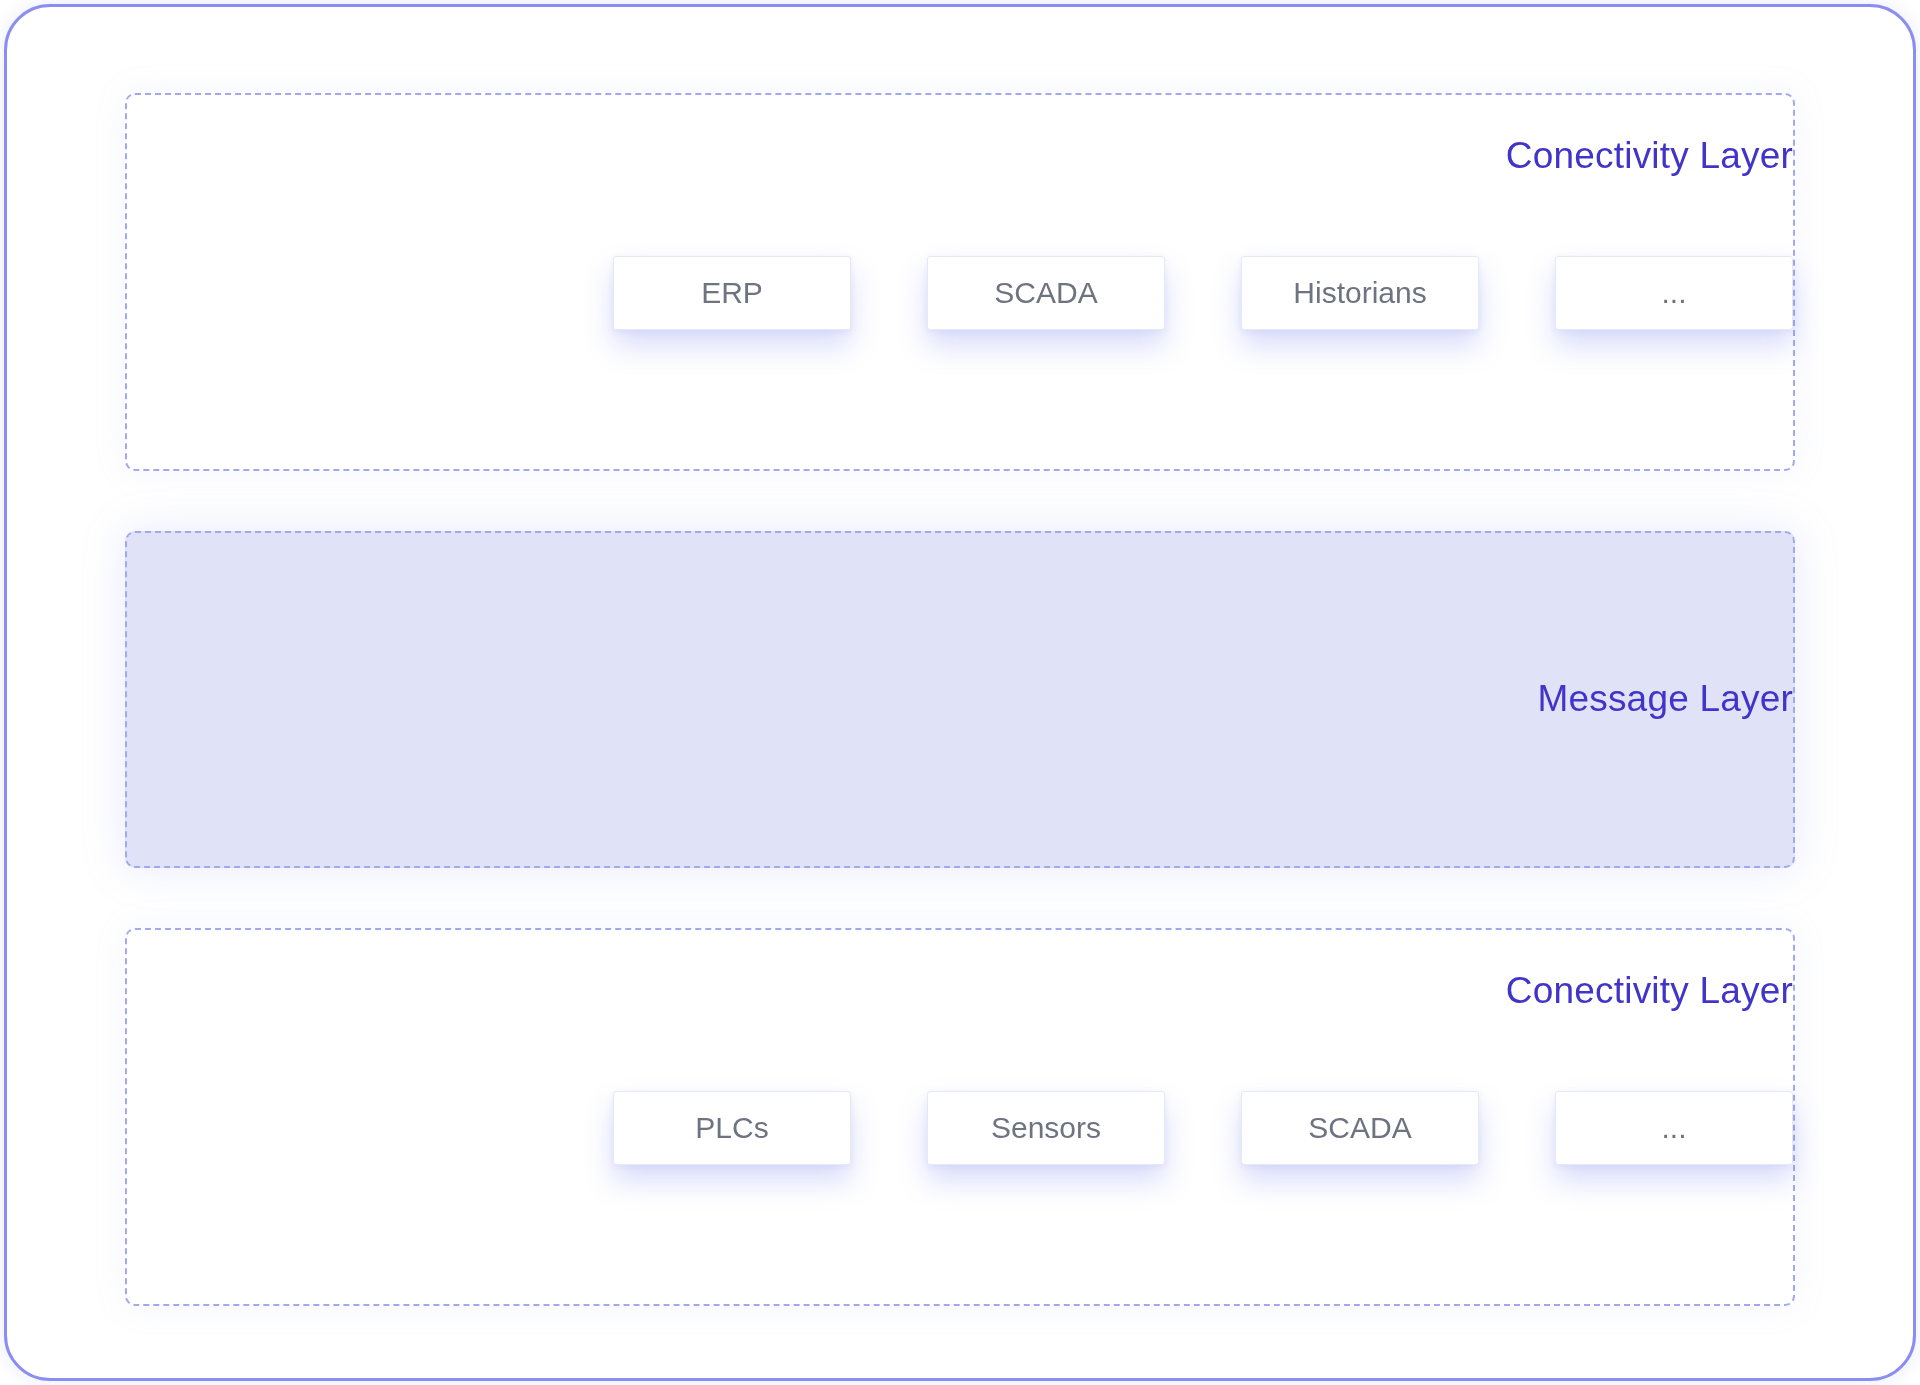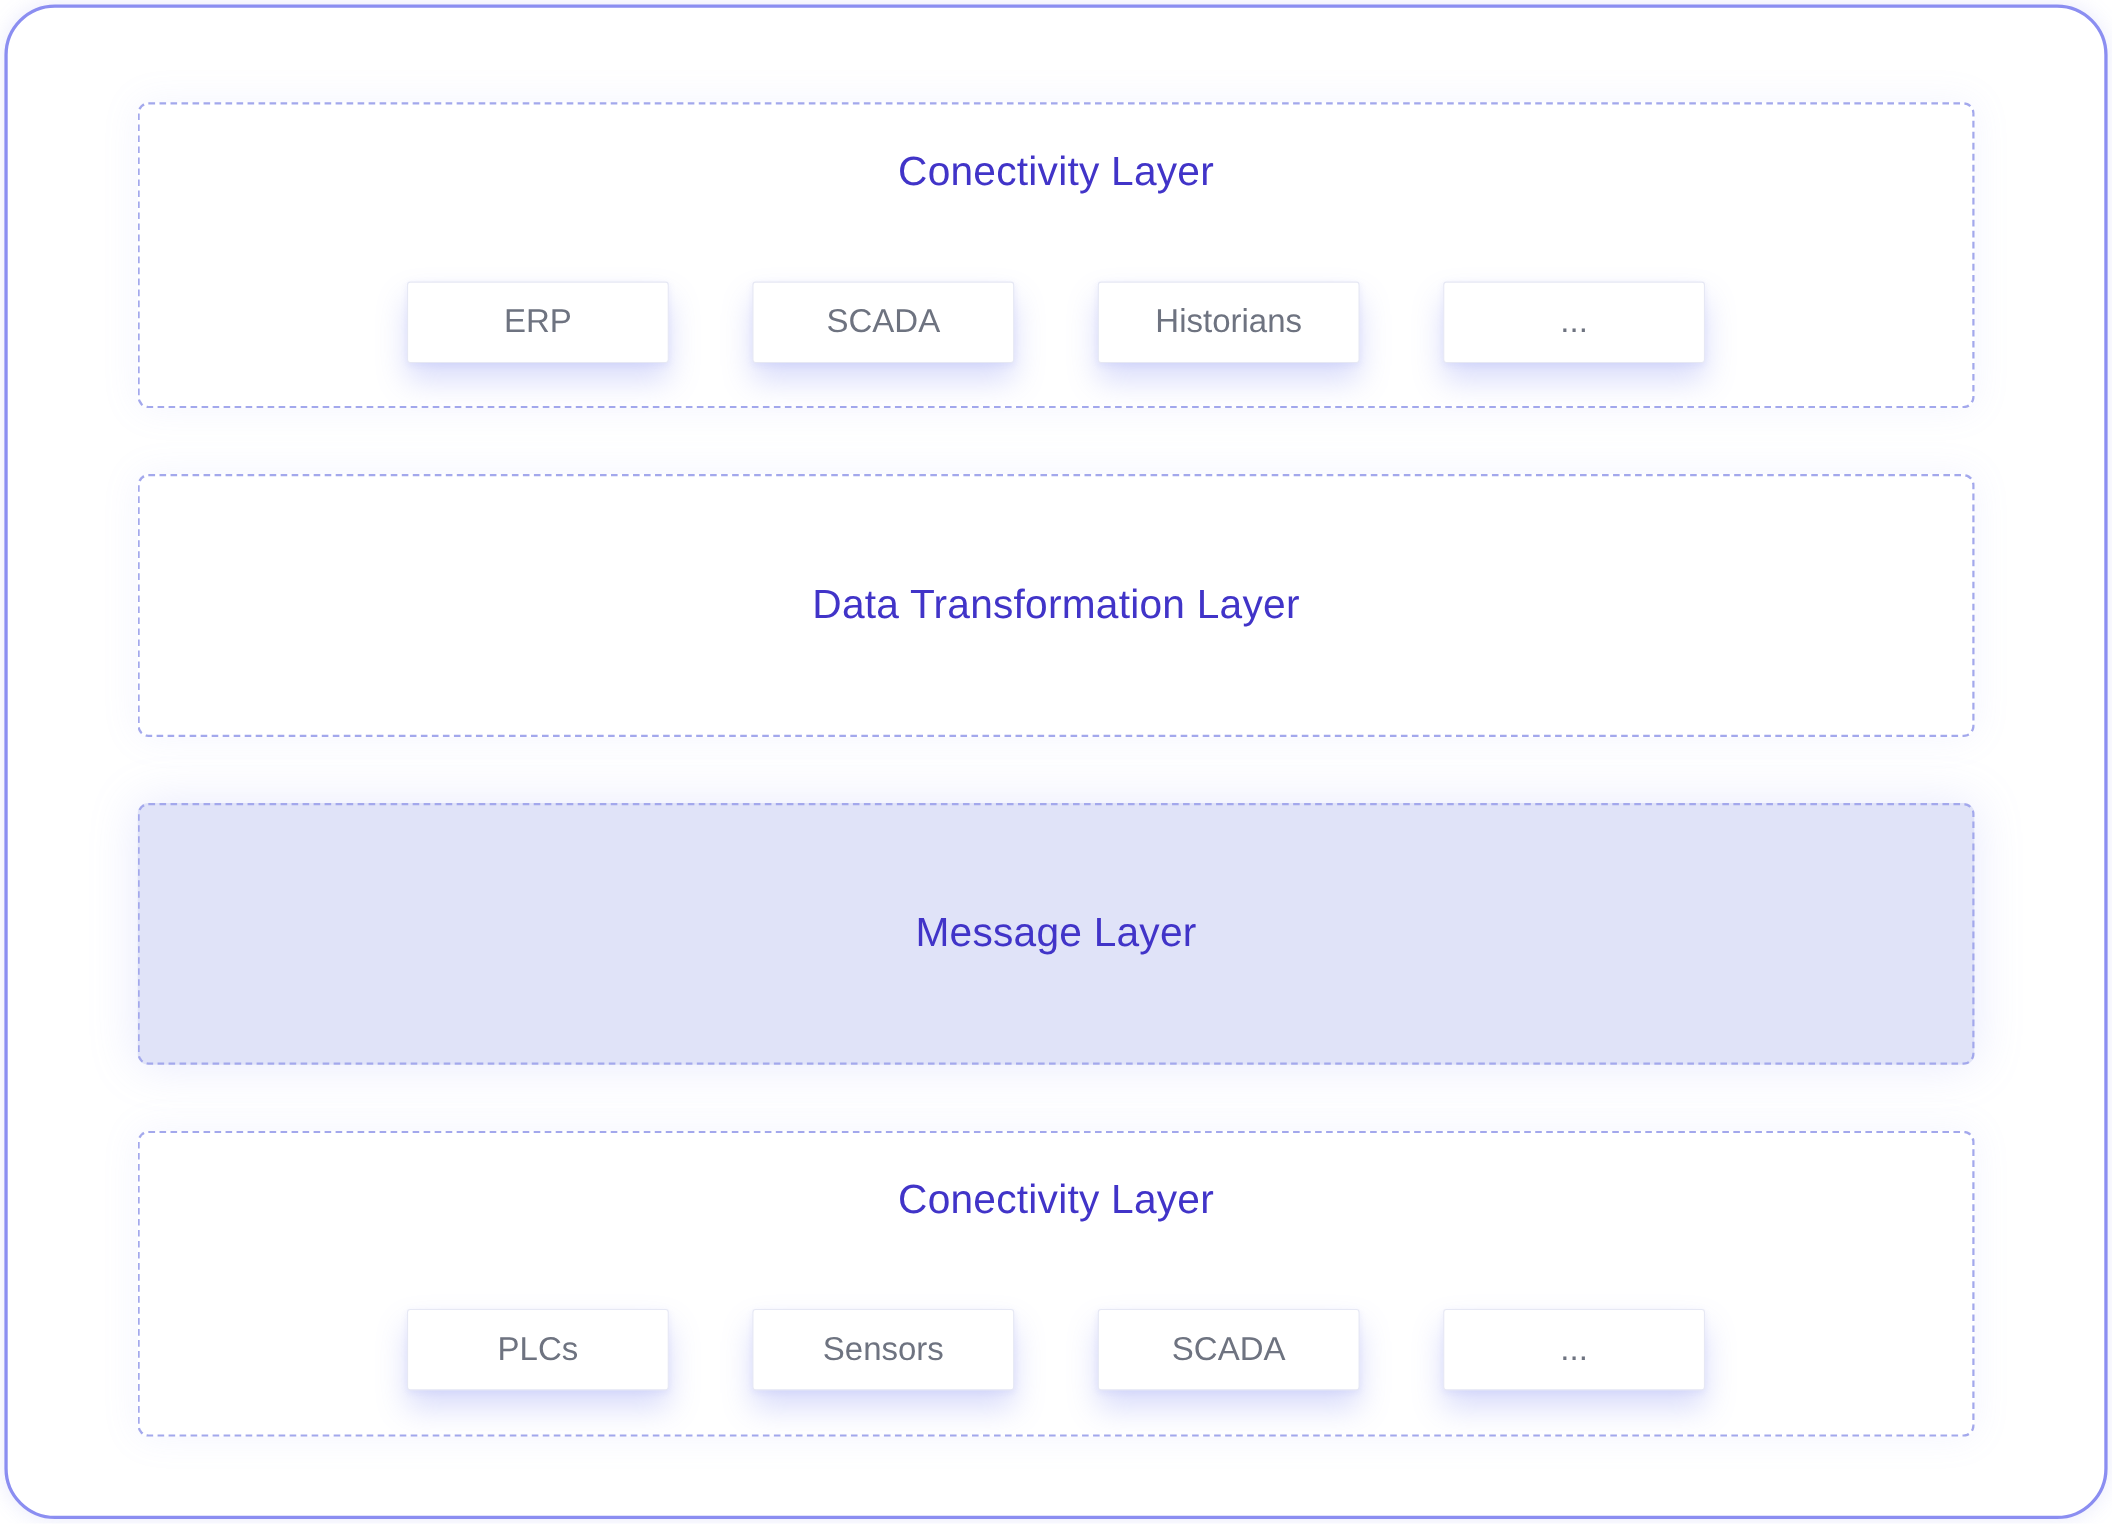--- a/index.html
+++ b/index.html
@@ -27,21 +27,21 @@
     gap: 60px;
     box-shadow: 0 0 18px rgba(139, 142, 241, 0.18);
   }
   .layer {
     flex: 1;
     border: 2px dashed var(--dashed-border, #a3a8ec);
     border-radius: 10px;
     box-sizing: border-box;
     display: flex;
     flex-direction: column;
-    align-items: center;
+    align-items: flex-end;
     background: #ffffff;
     box-shadow: 0 0 34px rgba(150, 158, 248, 0.10);
   }
   .layer-title {
     color: var(--title-text, #4134c8);
     font-size: 37px;
     line-height: 1.15;
     letter-spacing: 0.2px;
   }
   .layer.with-items {
@@ -85,23 +85,20 @@
   <div class="layer with-items">
     <div class="layer-title">Conectivity Layer</div>
     <div class="items-row">
       <div class="item-box">ERP</div>
       <div class="item-box">SCADA</div>
       <div class="item-box">Historians</div>
       <div class="item-box">...</div>
     </div>
   </div>
 
-  <div class="layer centered">
-    <div class="layer-title">Data Transformation Layer</div>
-  </div>
 
   <div class="layer centered broker">
     <div class="layer-title">Message Layer</div>
   </div>
 
   <div class="layer with-items">
     <div class="layer-title">Conectivity Layer</div>
     <div class="items-row">
       <div class="item-box">PLCs</div>
       <div class="item-box">Sensors</div>

